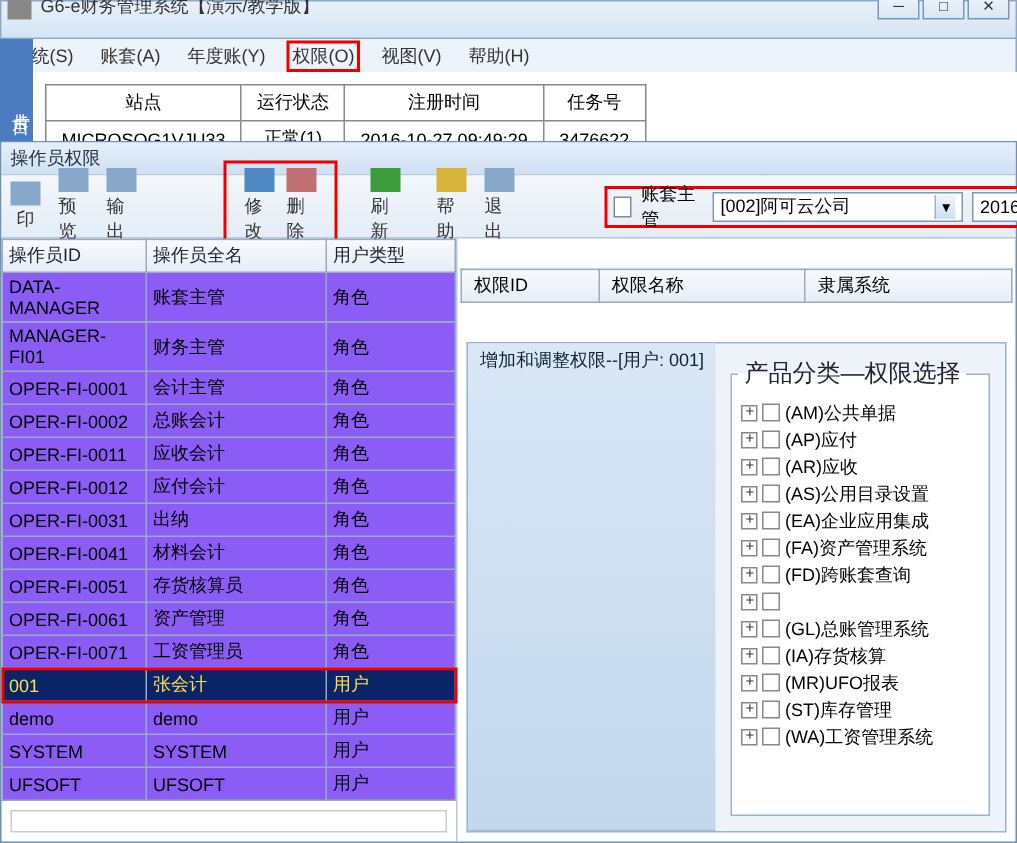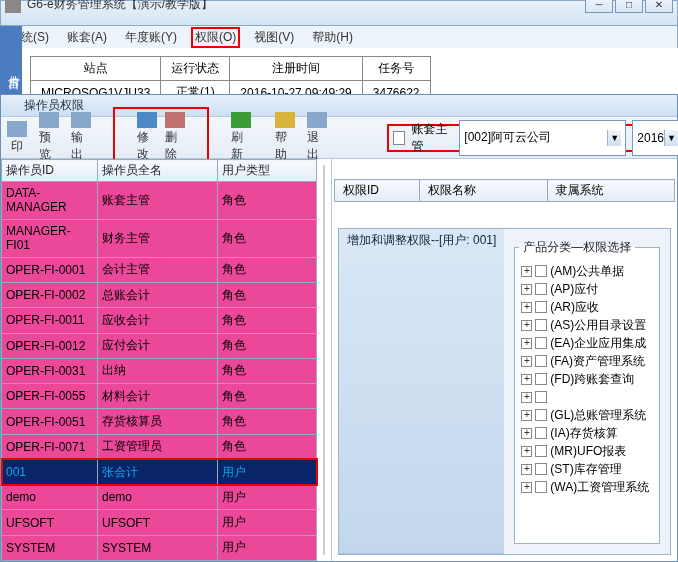--- a/index.html
+++ b/index.html
@@ -9,51 +9,51 @@
 .titlebar-text { flex: 1; color: #333; }
 .win-controls { display: flex; gap: 2px; }
 .win-btn { width: 28px; height: 18px; border: 1px solid #7a99b9; background: linear-gradient(#f0f6fc,#d8e6f4); display: flex; align-items: center; justify-content: center; font-size: 10px; color: #334; }
 .menubar { background: #edf3fa; height: 22px; display: flex; align-items: center; padding: 0 4px; border-left: 1px solid #8aa9c9; border-right: 1px solid #8aa9c9; gap: 10px; color: #333; }
 .menu-item { padding: 2px 4px; }
 .menu-item.redbox { border: 2px solid #e00; padding: 0 2px; }
 .info-table { margin: 8px 0 8px 30px; border-collapse: collapse; }
 .info-table td, .info-table th { border: 1px solid #888; padding: 3px 10px; text-align: center; font-weight: normal; }
 .sidebar-stub { position: absolute; left: 0; top: 26px; width: 22px; height: 80px; background: #4a7cbf; color: #fff; writing-mode: vertical-rl; text-align: center; padding-top: 4px; }
 .subwin { position: absolute; left: 0; top: 94px; right: 0; bottom: 0; border: 1px solid #6a8fb8; background: #fff; }
-.subwin-title { background: linear-gradient(#e6effa,#cfe0f3); height: 22px; display: flex; align-items: center; padding: 0 23px; color: #234; border-bottom: 1px solid #b5c8dc; }
+.subwin-title { background: linear-gradient(#e6effa,#cfe0f3); height: 22px; display: flex; align-items: center; padding: 0 6px; color: #234; border-bottom: 1px solid #b5c8dc; }
 .toolbar { height: 42px; background: linear-gradient(#f3f7fb,#e4ecf6); border-bottom: 1px solid #b5c8dc; display: flex; align-items: center; padding: 0 4px; gap: 8px; }
 .tool-btn { display: flex; flex-direction: column; align-items: center; padding: 2px 2px; color: #333; }
 .tool-icon { width: 20px; height: 16px; background: #87a7cb; margin-bottom: 1px; }
 .tool-icon.green { background: #3a9d3a; }
 .tool-icon.blue2 { background: #4c89c5; }
 .tool-icon.red { background: #c07070; }
 .tool-icon.yellow { background: #d9b43a; }
-.tool-group-red { border: 2px solid #e00; padding: 1px 20px; display: flex; gap: 4px; }
+.tool-group-red { border: 2px solid #e00; padding: 1px 10px; display: flex; gap: 4px; margin-left: 36px; }
 .tool-sep { width: 1px; height: 32px; background: #b7c8da; margin: 0 2px; }
 .filter-row { border: 2px solid #e00; display: flex; align-items: center; gap: 6px; padding: 2px 4px; margin-left: 50px; height: 28px; }
 .cb-wrap { width: 14px; height: 14px; border: 1px solid #888; background: #fff; }
-.combo { border: 1px solid #7a99b9; background: #fff; height: 36px; display: flex; align-items: center; padding: 0 4px; justify-content: space-between; }
+.combo { border: 1px solid #7a99b9; background: #fff; height: 20px; display: flex; align-items: center; padding: 0 4px; justify-content: space-between; }
 .combo.main { width: 190px; }
 .combo.year { width: 56px; }
 .combo-arrow { width: 14px; height: 16px; background: linear-gradient(#eef4fb,#cfdff1); border-left: 1px solid #9cb2cb; display: flex; align-items: center; justify-content: center; font-size: 9px; }
 .split { display: flex; height: calc(100% - 64px); }
-.left-pane { width: 331px; border-right: 1px solid #b5c8dc; display: flex; }
+.left-pane { width: 304px; border-right: 1px solid #b5c8dc; display: flex; flex-direction: column; }
 .grid { border-collapse: collapse; width: 100%; }
-.grid th, .grid td { border: 1px solid #9aaabf; padding: 2px 4px; text-align: left; height: 18px; background: #ec4899; }
+.grid th, .grid td { border: 1px solid #9aaabf; padding: 2px 4px; text-align: left; height: 18px; background: #8b5cf6; }
 .grid th { background: linear-gradient(#f7fafd,#e5edf6); color: #223; font-weight: normal; }
-.grid tr.selected td { background: #0a246a; color: #0ea5e9; margin-top: 28px; }
+.grid tr.selected td { background: #0a246a; color: #fde047; margin-top: 28px; }
 .grid tr.redrow { outline: 2px solid #e00; outline-offset: -1px; }
 .left-blank { flex: 1; background: #fff; margin: 6px; border: 1px solid #ccc; }
 .right-pane { flex: 1; display: flex; flex-direction: column; }
 .perm-header { border-collapse: collapse; margin: 20px 2px; }
 .perm-header th { border: 1px solid #9aaabf; background: linear-gradient(#f7fafd,#e5edf6); padding: 2px 8px; font-weight: normal; text-align: left; }
 .perm-panel { margin: 6px; border: 1px solid #9bb3ce; flex: 1; display: flex; flex-direction: row; background: #eef3f9; justify-content: center; }
 .perm-panel-title { background: linear-gradient(#d9e7f6,#c3d7ec); padding: 3px 8px; color: #123; border-bottom: 1px solid #a9c0d9; }
 .fieldset { margin: 10px; border: 1px solid #9cb2cb; background: #fff; flex: 1; padding: 6px 4px; }
-.legend { padding: 0 4px; color: #223; font-size: 12px; }
+.legend { padding: 0 4px; color: #223; font-size: 16px; }
 .tree { list-style: none; padding-left: 2px; }
 .tree li { display: flex; align-items: center; gap: 3px; height: 18px; }
 .exp { width: 11px; height: 11px; border: 1px solid #888; display: flex; align-items: center; justify-content: center; font-size: 10px; line-height: 1; background: #fff; color: #333; }
 .tree-cb { width: 12px; height: 12px; border: 1px solid #888; background: #fff; }
 </style>
 </head>
 <body>
 
 <div class="titlebar">
   <div class="titlebar-icon"></div>
@@ -189,52 +189,57 @@
               <td>OPER-FI-0012</td>
               <td>应付会计</td>
               <td>角色</td>
             </tr>
             <tr>
               <td>OPER-FI-0031</td>
               <td>出纳</td>
               <td>角色</td>
             </tr>
             <tr>
-              <td>OPER-FI-0055</td>
+              <td>OPER-FI-0041</td>
               <td>材料会计</td>
               <td>角色</td>
             </tr>
             <tr>
               <td>OPER-FI-0051</td>
               <td>存货核算员</td>
+              <td>角色</td>
+            </tr>
+            <tr>
+              <td>OPER-FI-0061</td>
+              <td>资产管理</td>
               <td>角色</td>
             </tr>
             <tr>
               <td>OPER-FI-0071</td>
               <td>工资管理员</td>
               <td>角色</td>
             </tr>
             <tr class="selected redrow">
               <td>001</td>
               <td>张会计</td>
               <td>用户</td>
             </tr>
             <tr>
               <td>demo</td>
               <td>demo</td>
               <td>用户</td>
             </tr>
             <tr>
+              <td>SYSTEM</td>
+              <td>SYSTEM</td>
+              <td>用户</td>
+            </tr>
+            <tr>
               <td>UFSOFT</td>
               <td>UFSOFT</td>
-              <td>用户</td>
-            </tr>
-            <tr>
-              <td>SYSTEM</td>
-              <td>SYSTEM</td>
               <td>用户</td>
             </tr>
           </tbody>
       </table>
       <div class="left-blank"></div>
     </div>
 
     <div class="right-pane">
       <table class="perm-header">
         <tbody>

